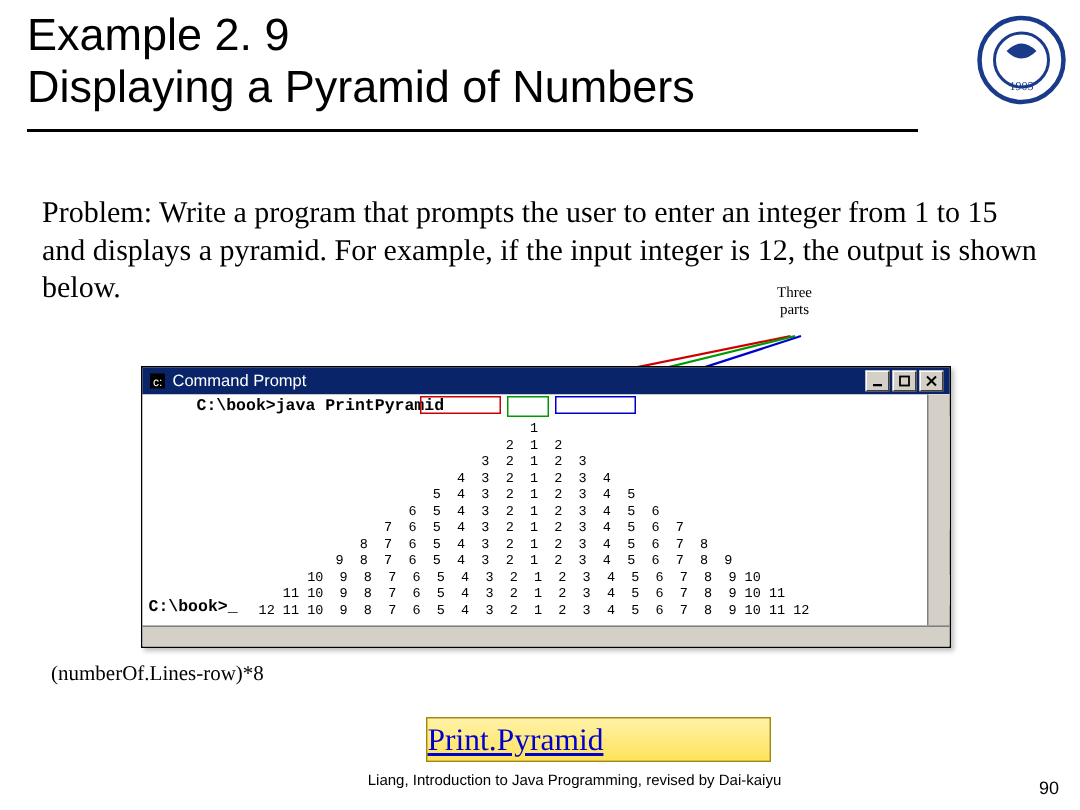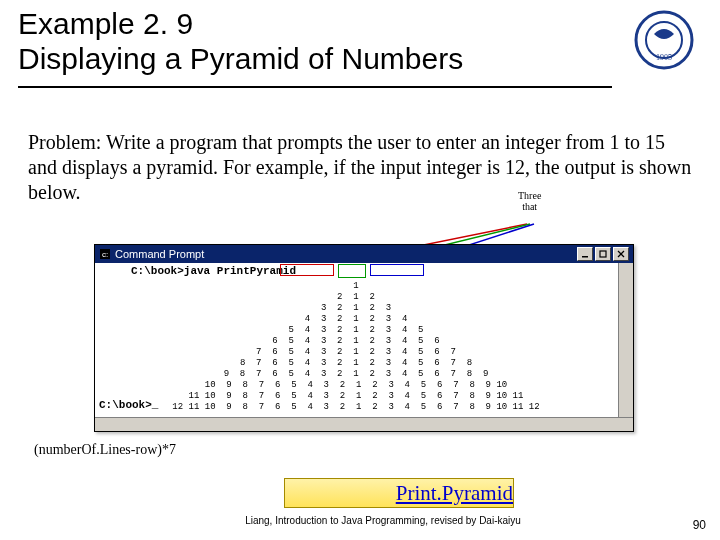--- a/index.html
+++ b/index.html
@@ -2,21 +2,21 @@
 <html><head>
 <meta charset="utf-8">
 <style>
   * { box-sizing: border-box; margin: 0; padding: 0; }
   html, body { width: 720px; height: 540px; background: #fff; font-family: Arial, Helvetica, sans-serif; position: relative; overflow: hidden; }
   .slide { width: 720px; height: 540px; position: relative; }
 
   .title-block { position: absolute; left: 18px; top: 6px; width: 600px; font-size: 30px; line-height: 1.18; color: #000; }
   .title-rule { position: absolute; left: 18px; top: 86px; width: 594px; height: 2px; background: #000; }
 
-  .logo { position: absolute; right: 26px; top: 10px; width: 60px; height: 60px; }
+  .logo { position: absolute; right: 9px; top: 10px; width: 60px; height: 60px; }
   .logo svg { width: 60px; height: 60px; }
 
   .body-text { position: absolute; left: 28px; top: 130px; width: 666px; font-family: Georgia, "Times New Roman", serif; font-size: 20px; line-height: 1.25; color: #000000; }
 
   .three-parts { position: absolute; left: 518px; top: 190px; font-family: Georgia, "Times New Roman", serif; font-size: 10px; color: #000; text-align: center; line-height: 1.1; }
 
   
   .console-win { position: absolute; left: 94px; top: 244px; width: 540px; height: 188px; background: #fff; border: 1px solid #000; box-shadow: 2px 2px 3px rgba(0,0,0,.25); font-family: "Lucida Console","Courier New",monospace; }
   .titlebar { height: 18px; background: linear-gradient(#0a246a,#0a246a); color: #fff; display: flex; align-items: center; padding: 0 4px; font-family: Tahoma,Arial,sans-serif; font-size: 11px; }
   .tb-icon { width: 12px; height: 12px; display: inline-block; margin-right: 4px; }
@@ -41,21 +41,21 @@
   
   .hl { position:absolute; border:1px solid; pointer-events:none; }
   .hl-left  { border-color:#cc0000; left:280px; top:264px; width:54px; height:12px; }
   .hl-mid   { border-color:#009900; left:338px; top:264px; width:28px; height:14px; }
   .hl-right { border-color:#0000cc; left:370px; top:264px; width:54px; height:12px; }
 
   .annot-lines { position:absolute; left:0; top:0; width:720px; height:540px; pointer-events:none; }
 
   .formula { position:absolute; left:34px; top:442px; font-family: Georgia,"Times New Roman",serif; font-size:14px; color:#000; }
 
-  .btn { position:absolute; height:30px; display:flex; align-items:center; justify-content:flex-end; background:linear-gradient(#fff2a8,#ffe35a); border:1px solid #a38a00; font-family: Georgia,"Times New Roman",serif; font-size:21px; text-decoration: underline; color:#0000cc; cursor: pointer; padding-left: 24px; }
+  .btn { position:absolute; height:30px; display:flex; align-items:center; justify-content:flex-start; background:linear-gradient(#fff2a8,#ffe35a); border:1px solid #a38a00; font-family: Georgia,"Times New Roman",serif; font-size:21px; text-decoration: underline; color:#0000cc; cursor: pointer; }
   .btn-print { left:284px; top:478px; width:230px; }
   .btn-run   { left:566px; top:478px; width:116px; }
 
   .footer-cite { position:absolute; left:0; right:0; top:515px; text-align:center; font-family: Arial, sans-serif; font-size:10px; color:#000;margin-left:46px; }
   .page-num { position:absolute; right:14px; bottom:8px; font-family: Liberation Sans, sans-serif; font-size:12px; color:#000; }
 </style>
 </head>
 <body>
 
 <div class="slide">
@@ -72,21 +72,21 @@
       <circle cx="30" cy="30" r="18" fill="none" stroke="#1a3a8a" stroke-width="2"></circle>
       <text x="30" y="50" text-anchor="middle" font-size="8" fill="#1a3a8a" font-family="serif">1905</text>
       <path d="M20,24 Q30,14 40,24 Q30,34 20,24" fill="#1a3a8a"></path>
     </svg>
   </div>
 
   <div class="body-text">Problem: Write a program that prompts the user to enter an integer from 1 to 15 and displays a pyramid. For example, if the input integer is 12, the output is shown below.</div>
 
   <div class="three-parts">
     <div>Three</div>
-    <div>that</div>
+    <div>parts</div>
   </div>
 
   <svg class="annot-lines">
     <line x1="527" y1="224" x2="310" y2="268" stroke="#cc0000" stroke-width="1.5"></line>
     <line x1="530" y1="224" x2="351" y2="268" stroke="#009900" stroke-width="1.5"></line>
     <line x1="534" y1="224" x2="398" y2="268" stroke="#0000cc" stroke-width="1.5"></line>
   </svg>
 
   <div class="console-win">
     <div class="titlebar">
@@ -134,21 +134,21 @@
       <div class="sb-thumb"></div>
       <div class="sb-down">▼</div>
     </div>
     <div class="statusbar"></div>
   </div>
 
   <div class="hl hl-left"></div>
   <div class="hl hl-mid"></div>
   <div class="hl hl-right"></div>
 
-  <div class="formula">(numberOf.Lines-row)*7</div>
+  <div class="formula">(numberOf.Lines-row)*8</div>
 
   <div class="btn btn-print">
     <span>Print.Pyramid</span>
   </div>
 
   <div class="footer-cite">Liang, Introduction to Java Programming, revised by Dai-kaiyu</div>
   <div class="page-num">90</div>
 </div>
 
 </body></html>

